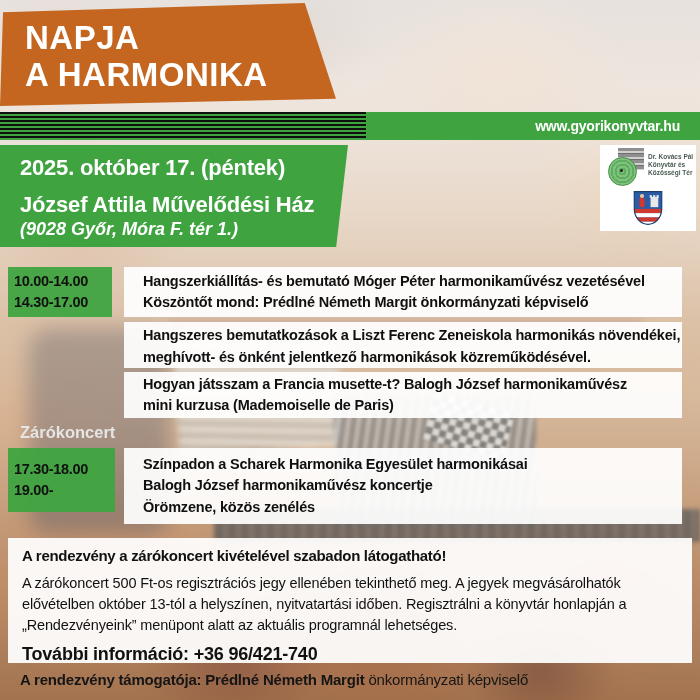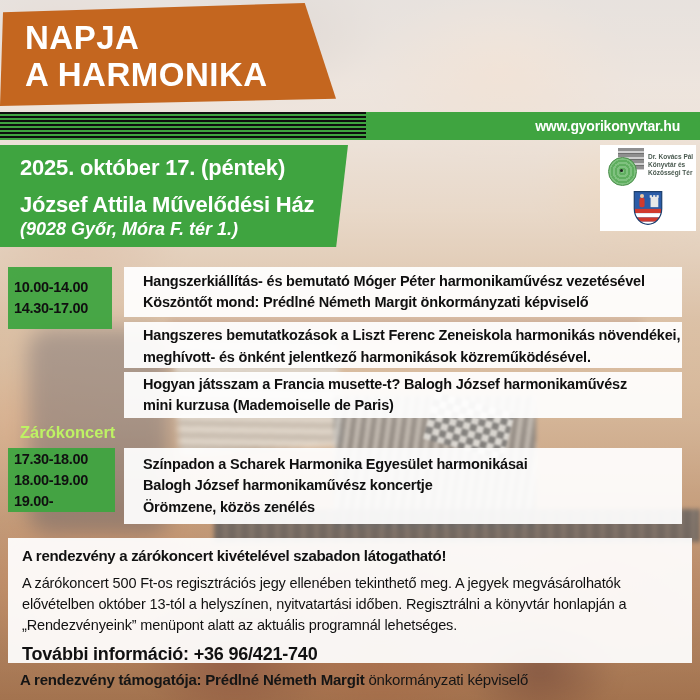--- a/index.html
+++ b/index.html
@@ -73,25 +73,25 @@
   .lib-text{left:48px;top:8px;font-size:6.5px;line-height:8px;font-weight:bold;color:#4a5a50;}
   .arms{left:32px;top:45px;}
 
   
   .timecell{background:rgba(63,164,64,.95);display:flex;flex-direction:column;justify-content:center;
     padding-left:6px;box-sizing:border-box;}
   .timecell div{font-size:14.5px;line-height:21px;font-weight:bold;letter-spacing:-.3px;color:#101010;}
   .whitecell{background:rgba(255,255,255,.93);display:flex;flex-direction:column;justify-content:center;
     padding-left:19px;box-sizing:border-box;}
   .whitecell div{font-size:14.5px;line-height:21.5px;font-weight:bold;letter-spacing:-.2px;color:#101010;}
-  .tc1{left:8px;top:267px;width:104px;height:62px;}
+  .tc1{left:8px;top:267px;width:104px;height:50px;}
   .wc1{left:124px;top:267px;width:558px;height:50px;}
   .wc2{left:124px;top:322px;width:558px;height:46px;justify-content:flex-end;}
   .wc3{left:124px;top:372px;width:558px;height:46px;}
-  .closing-label{left:20px;top:423px;font-size:16.5px;font-weight:bold;color:#bef264;}
+  .closing-label{left:20px;top:423px;font-size:16.5px;font-weight:bold;color:#e5e5e5;}
   .tc2{left:8px;top:448px;width:107px;height:64px;}
   .wc4{left:124px;top:448px;width:558px;height:76px;}
 
   
   .infobox{left:8px;top:538px;width:684px;height:125px;background:rgba(255,255,255,.93);
     box-sizing:border-box;padding:9px 16px 0 14px;}
   .free-line{font-size:15px;font-weight:bold;letter-spacing:-.3px;margin-bottom:9px;}
   .paragraph{font-size:14.5px;line-height:21px;letter-spacing:-.15px;width:660px;}
   .contact{font-size:18px;font-weight:bold;letter-spacing:-.2px;margin-top:8px;}
   .sponsor{left:20px;top:671px;font-size:15px;letter-spacing:-.2px;color:#151515;}
@@ -176,21 +176,20 @@
   </div>
 
   <div class="abs whitecell wc3">
     <div>Hogyan játsszam a Francia musette-t? Balogh József harmonikaművész</div>
     <div>mini kurzusa (Mademoiselle de Paris)</div>
   </div>
 
   <div class="abs closing-label">Zárókoncert</div>
   <div class="abs timecell tc2">
     <div>17.30-18.00</div>
-    <div>18.00-19.00</div>
     <div>19.00-</div>
   </div>
   <div class="abs whitecell wc4">
     <div>Színpadon a Scharek Harmonika Egyesület harmonikásai</div>
     <div>Balogh József harmonikaművész koncertje</div>
     <div>Örömzene, közös zenélés</div>
   </div>
 
   <div class="abs infobox">
     <div class="free-line">A rendezvény a zárókoncert kivételével szabadon látogatható!</div>

